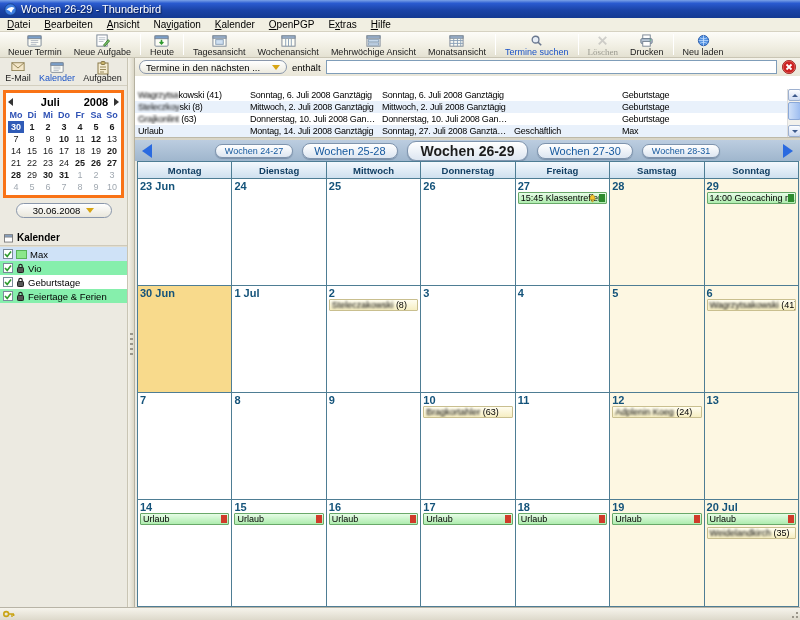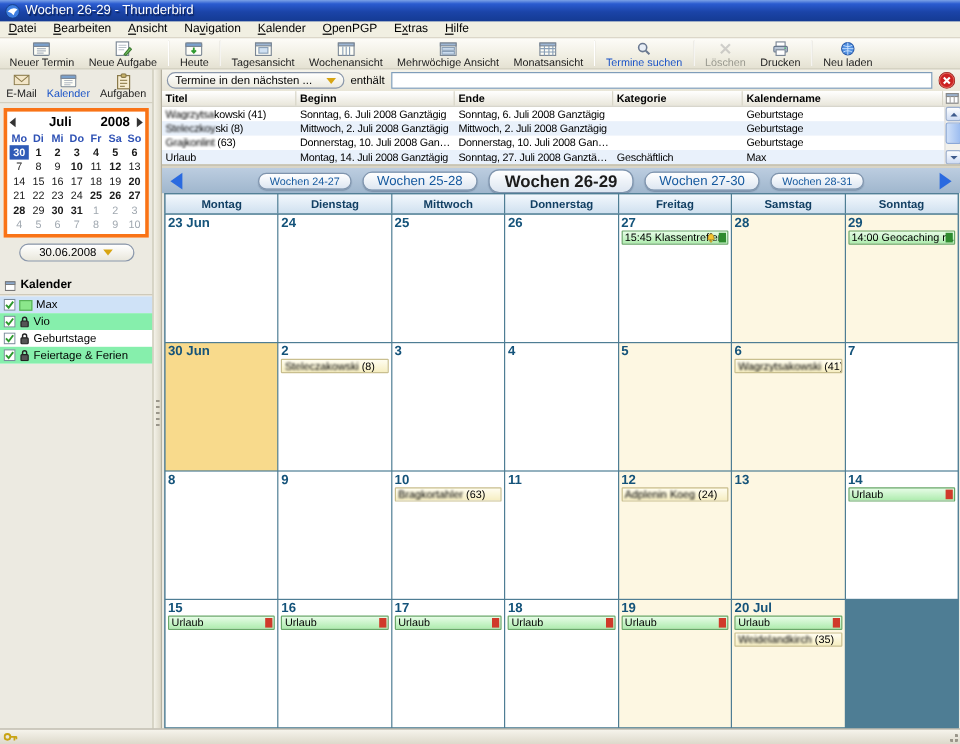--- a/index.html
+++ b/index.html
@@ -20,21 +20,21 @@
   .menu-item u { text-decoration:underline; }
 
   
   .toolbar { position:absolute; left:0; top:32px; width:800px; height:26px;
     background:linear-gradient(180deg,#fdfcf8 0%,#f0eee2 60%,#e4e1d2 100%);
     border-bottom:1px solid #c9c5b4; display:flex; align-items:stretch; padding:0 2px; }
   .tb-btn { display:flex; flex-direction:column; align-items:center; justify-content:center;
     padding:1px 6px 0 6px; font-size:9px; color:#222; gap:0; cursor:default; }
   .tb-btn .ticon { width:15px; height:13px; }
   .tb-btn.active { color:#1a53c7; }
-  .tb-btn.disabled { color:#9a9a90; }
+  .tb-btn.disabled { color:#9a9a90;font-family:Liberation Serif, serif; }
   .tb-btn.disabled .ticon { opacity:.45; filter:grayscale(1); }
   .tb-sep { width:1px; background:#c3bfae; border-right:1px solid #fff; margin:2px 3px; }
 
   
   .sidebar { position:absolute; left:0; top:58px; width:127px; height:549px; background:#eceae1; }
   .sb-tabs { height:28px; display:flex; align-items:center; justify-content:space-around;
     border-bottom:1px solid #d3cfc0; padding:1px 1px; }
   .sb-tab { display:flex; flex-direction:column; align-items:center; font-size:9px; color:#222; padding:1px 2px; border-radius:2px; }
   .sb-tab .ticon { width:14px; height:12px; }
   .sb-tab.active { color:#1a53c7; }
@@ -445,34 +445,20 @@
   <span class="contains">enthält</span>
   <input type="text" value="" style="">
   <svg class="clearbtn" viewBox="0 0 14 14">
     <circle cx="7" cy="7" r="6.5" fill="#cc2222" stroke="#8c1414"></circle>
     <circle cx="7" cy="7" r="6" fill="none" stroke="#ef7a6e" stroke-width="1" opacity="0.7"></circle>
     <path d="M4.5 4.5 L9.5 9.5 M9.5 4.5 L4.5 9.5" stroke="#fff" stroke-width="1.8"></path>
   </svg>
 </div>
 
 <div class="elist">
-  <div class="elist-head">
-      <div class="col">Titel</div>
-      <div class="col">Beginn</div>
-      <div class="col">Ende</div>
-      <div class="col">Kategorie</div>
-      <div class="col">Kalendername</div>
-      <div class="colpicker">
-        <svg viewBox="0 0 11 10">
-          <rect x="0.5" y="1" width="10" height="8" fill="#fff" stroke="#888"></rect>
-          <rect x="0.5" y="1" width="10" height="2.4" fill="#9db6d4" stroke="#888"></rect>
-          <path d="M3.8 3.4v5.6M7.2 3.4v5.6" stroke="#aaa"></path>
-        </svg>
-      </div>
-    </div>
   <div class="elist-rows">
       <div class="elist-row">
         <div class="cell"><span class="blur">Wagrzytsa</span>kowski (41)</div>
         <div class="cell">Sonntag, 6. Juli 2008 Ganztägig</div>
         <div class="cell">Sonntag, 6. Juli 2008 Ganztägig</div>
         <div class="cell"></div>
         <div class="cell">Geburtstage</div>
       </div>
       <div class="elist-row alt">
         <div class="cell"><span class="blur">Steleczkoy</span>ski (8)</div>
@@ -552,20 +538,23 @@
       <div class="daylabel">28</div>
     </div>
     <div class="daycell weekend">
       <div class="daylabel">29</div>
       <div class="ev green">14:00 Geocaching m. Bl...<span class="cap capgreen"></span></div>
     </div>
     <div class="daycell today">
       <div class="daylabel">30 Jun</div>
     </div>
     <div class="daycell">
+      <div class="daylabel">1 Jul</div>
+    </div>
+    <div class="daycell">
       <div class="daylabel">2</div>
       <div class="ev yellow"><span class="blur">Steleczakowski</span> (8)</div>
     </div>
     <div class="daycell">
       <div class="daylabel">3</div>
     </div>
     <div class="daycell">
       <div class="daylabel">4</div>
     </div>
     <div class="daycell weekend">

